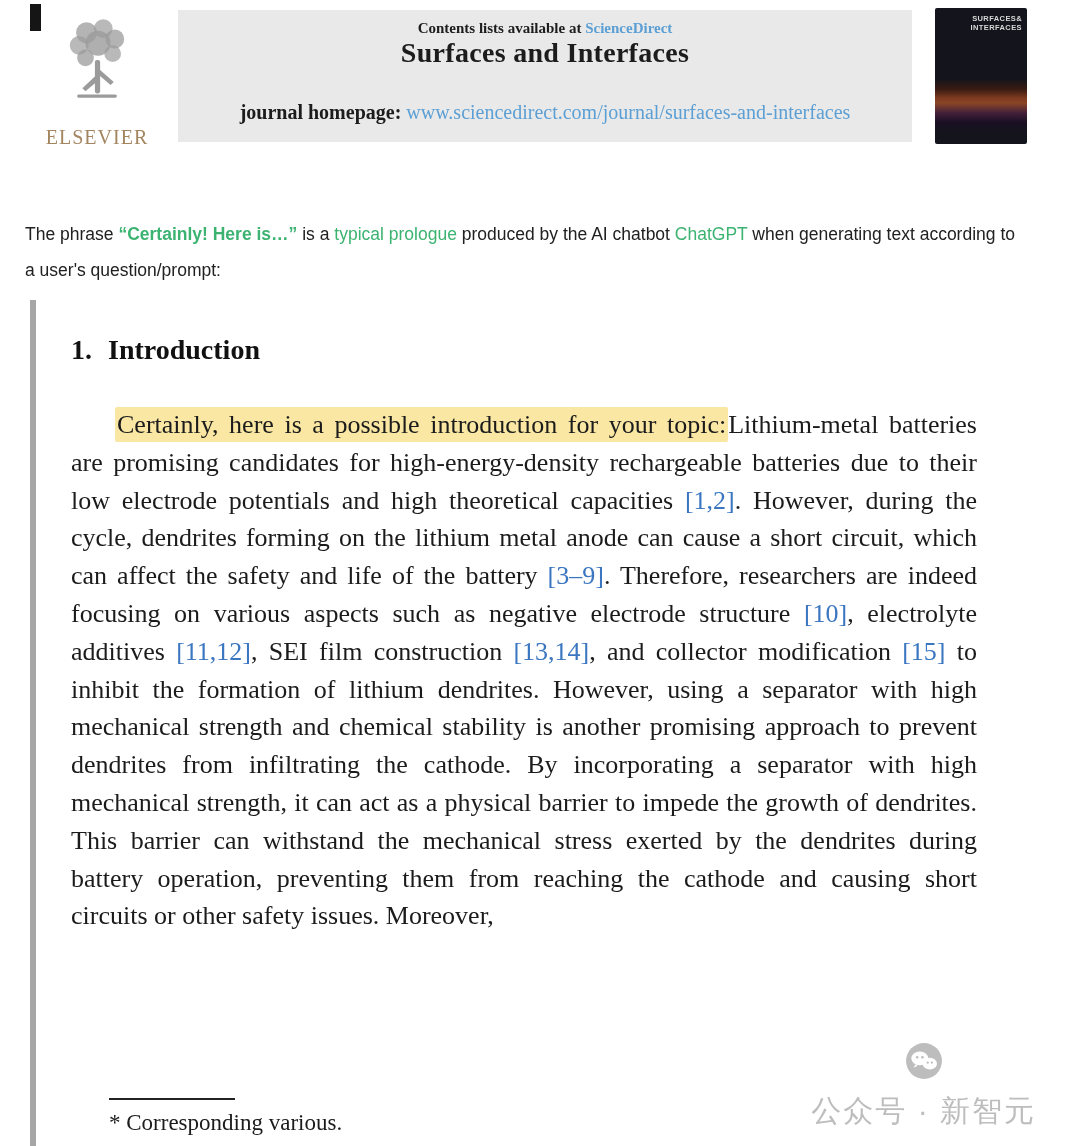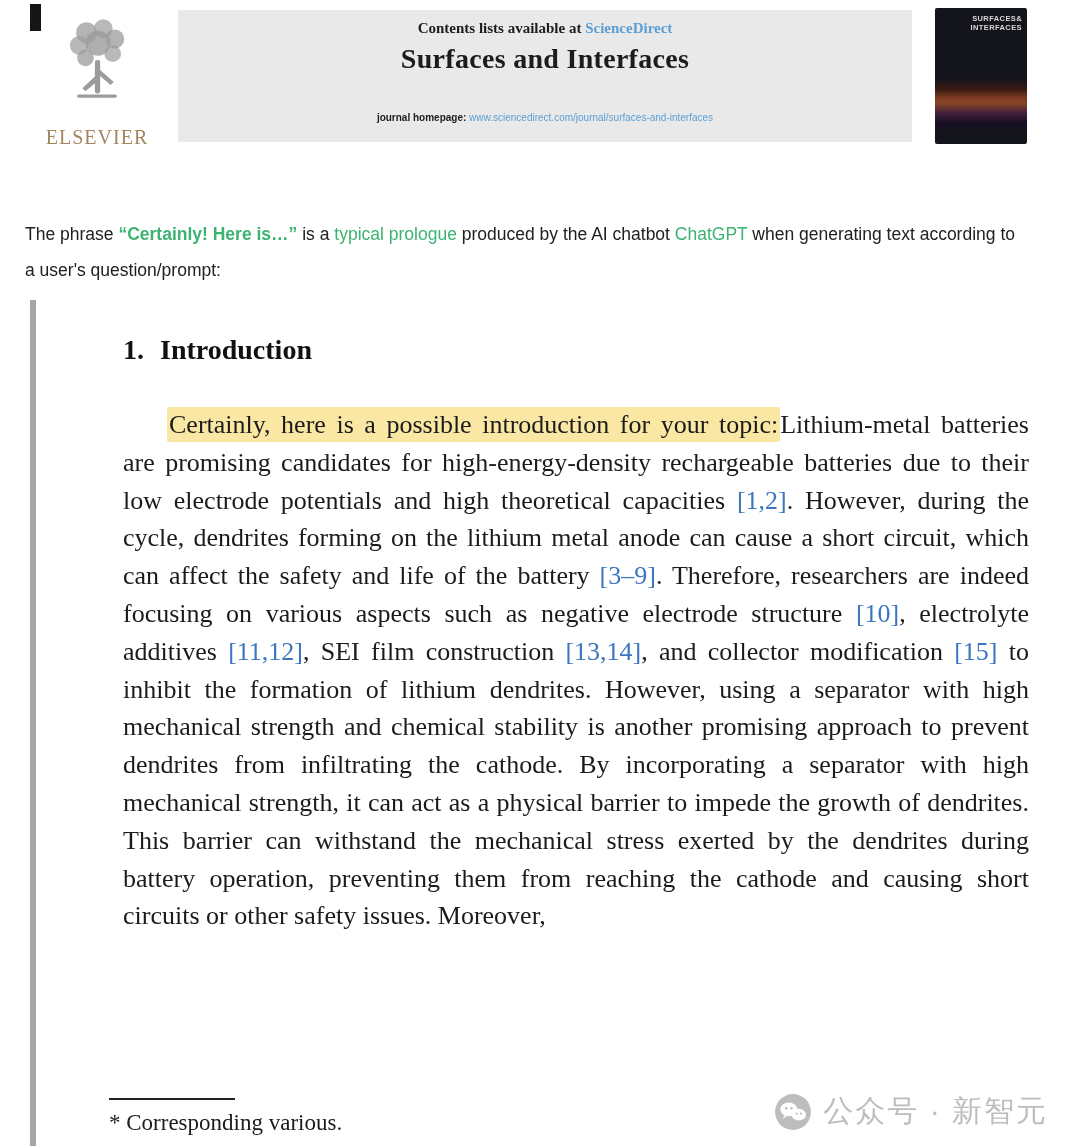--- a/index.html
+++ b/index.html
@@ -17,51 +17,51 @@
   
   .corner-mark{position:absolute;left:30px;top:4px;width:11px;height:27px;background:#151515;}
 
   
   .elsevier{position:absolute;left:36px;top:16px;width:122px;text-align:center;}
   .elsevier-word{font-family:"Liberation Serif","DejaVu Serif",serif;font-size:20px;letter-spacing:1px;color:#a3855f;margin-top:16px;}
   .header-box{position:absolute;left:178px;top:10px;width:734px;height:132px;background:#e9e9e9;
     display:flex;flex-direction:column;justify-content:space-between;align-items:center;padding:10px 0 19px 0;}
   .contents-line{font-family:"Liberation Serif","DejaVu Serif",serif;font-weight:700;font-size:15px;color:#1c1c1c;}
   .journal-title{font-family:"Liberation Serif","DejaVu Serif",serif;font-weight:600;font-size:28px;color:#1c1c1c;letter-spacing:.3px;}
-  .homepage-line{font-family:Liberation Sans, sans-serif;font-weight:700;font-size:10px;color:#1c1c1c;margin-top:32px;}
+  .homepage-line{font-family:Liberation Serif, serif;font-weight:700;font-size:20px;color:#1c1c1c;margin-top:32px;}
   .link{color:var(--link-blue);text-decoration:none;cursor:pointer;}
   .homepage-line .link{font-weight:400;}
 
   
   .cover{position:absolute;left:935px;top:8px;width:92px;height:136px;background:#14141c;border-radius:2px;overflow:hidden;}
   .cover-title{position:absolute;top:6px;right:5px;text-align:right;color:#d9d9d9;font-size:7.5px;line-height:1.25;letter-spacing:.4px;font-weight:700;}
   .cover-art{position:absolute;left:0;right:0;top:0;bottom:0;
     background:linear-gradient(180deg,rgba(0,0,0,0) 0%,rgba(0,0,0,0) 52%,#3a1c12 60%,#7c3a20 66%,#8a4526 70%,#45203a 77%,#1a1024 84%,rgba(0,0,0,0) 92%);}
 
   
   .caption{position:absolute;left:25px;top:216px;width:1002px;font-size:17.5px;line-height:36px;color:#212121;}
   .caption .green{color:var(--green);}
   .caption .green-bold{color:var(--green);font-weight:700;}
 
   
   .excerpt{position:absolute;left:30px;top:300px;width:1020px;height:846px;
-    border-left:6px solid var(--bar-gray);padding-left:87px;
+    border-left:6px solid var(--bar-gray);padding-left:35px;
     font-family:"Liberation Serif","DejaVu Serif",serif;color:#161616;}
   .section-heading{margin-top:34px;font-size:28px;font-weight:700;color:#111;}
   .sec-num{margin-right:16px;}
   .body-text{margin-top:40px;width:906px;font-size:26px;line-height:37.8px;text-align:justify;text-indent:44px;color:#1b1b1b;}
   .body-text .hl{background:var(--highlight);padding:3px 2px;border-radius:2px;box-decoration-break:clone;-webkit-box-decoration-break:clone;}
   .body-text .cite{color:var(--cite-blue);cursor:pointer;}
   .footnote-block{position:absolute;left:73px;bottom:10px;}
   .footnote-rule{width:126px;border-top:2px solid #222;margin-bottom:10px;}
   .footnote{font-size:23px;color:#1b1b1b;}
 
   
-  .watermark{position:absolute;right:32px;bottom:14px;display:flex;align-items:center;gap:11px;
-    color:var(--wm-gray);font-size:30px;letter-spacing:2px;}
+  .watermark{position:absolute;right:44px;bottom:14px;display:flex;align-items:center;gap:11px;
+    color:var(--wm-gray);font-size:30px;letter-spacing:2px;flex-direction:column;}
 </style>
 </head>
 <body>
 
 <div class="page">
 
   <div class="corner-mark"></div>
 
   <div class="elsevier">
     <svg viewBox="0 0 70 86" width="82" height="90">

